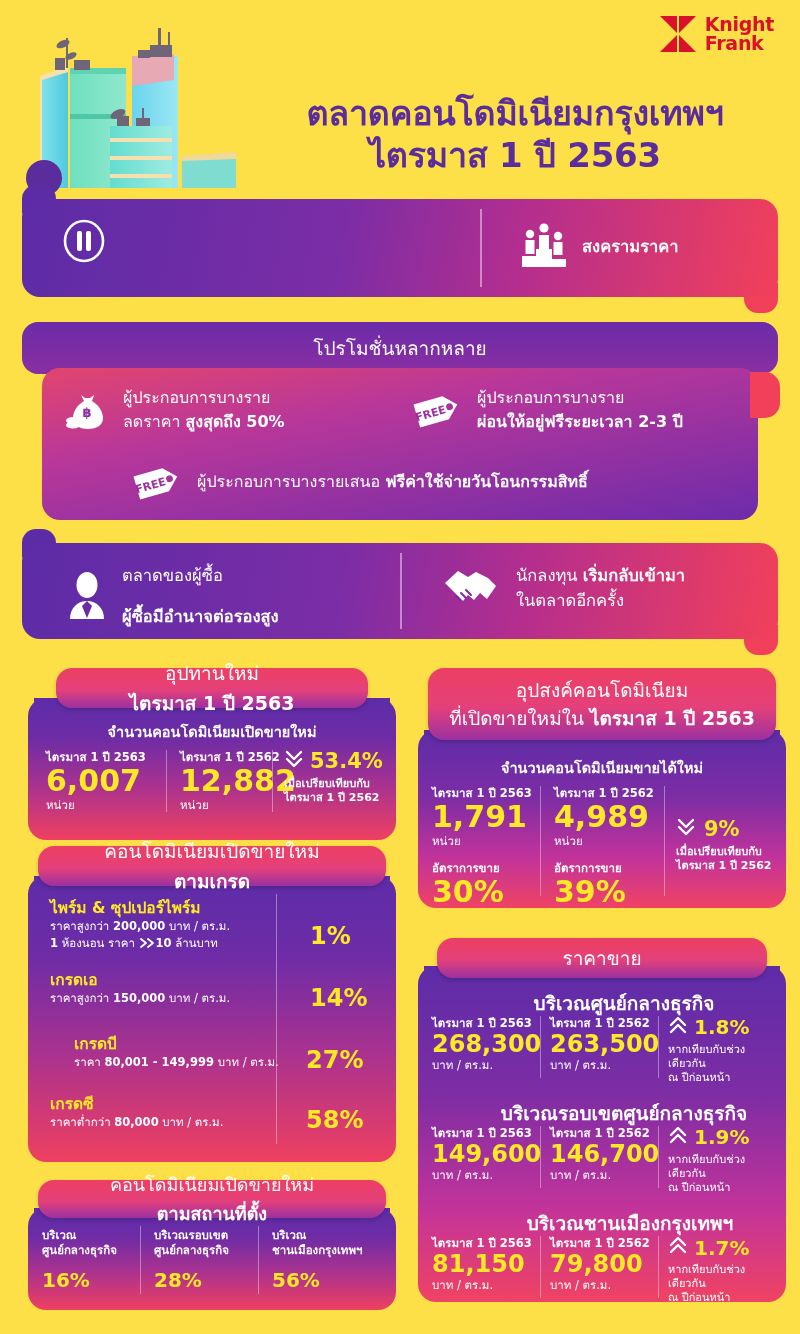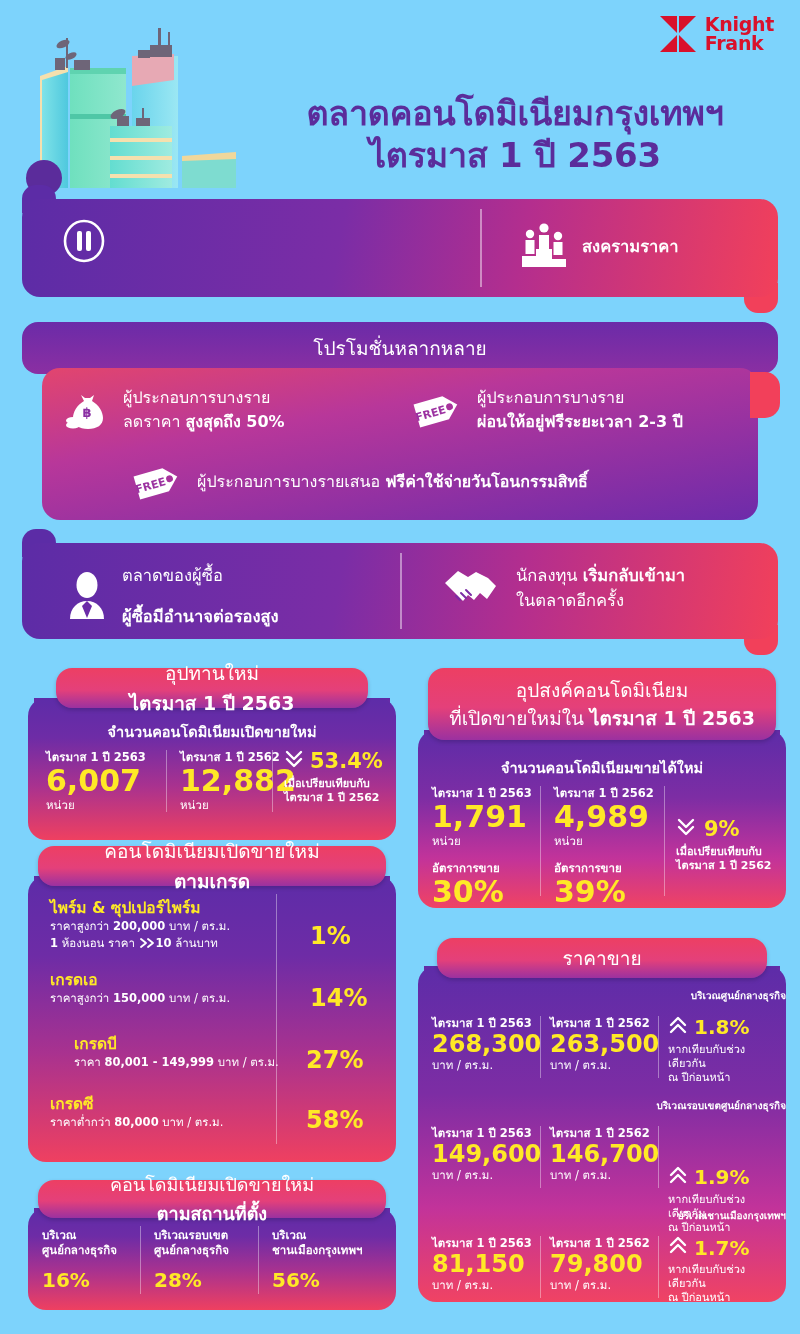--- a/index.html
+++ b/index.html
@@ -2,21 +2,21 @@
 <html><head>
 <meta charset="utf-8">
 <style>
   * { box-sizing: border-box; margin: 0; padding: 0; }
   html, body {
     width: 800px; height: 1334px;
     background: #ffffff;
     font-family: "DejaVu Sans", "Liberation Sans", sans-serif;
     overflow: hidden;
   }
-  .page { position: relative; width: 800px; height: 1334px; background:#7dd3fc; }
+  .page { position: relative; width: 800px; height: 1334px; background:#fde047; }
 
   
   .logo { position:absolute; right:26px; top:14px; display:flex; align-items:center; gap:7px; }
   .logo-mark { width:40px; height:40px; position:relative; }
   .logo-text { color:#D9112B; font-weight:bold; font-size:19px; line-height:19px; letter-spacing:-.3px; }
   .logo-text div { display:block; }
 
   .headline { position:absolute; left:255px; top:92px; width:520px; text-align:center;
     color:#5B2C9B; font-weight:bold; font-size:34px; line-height:42px; letter-spacing:-.2px; }
 
@@ -74,21 +74,21 @@
   .sub-c { color:#fff; font-size:11px; line-height:14px; font-weight:bold; }
   .sec-title { color:#fff; font-size:14.5px; font-weight:bold; text-align:center; }
   .pct-y { color:#FFE926; font-weight:bold; font-size:21px; }
   .divline { position:absolute; width:1.4px; background:rgba(255,255,255,.38); }
 
   .grade-name { color:#FFE926; font-weight:bold; font-size:15.5px; line-height:20px; }
   .grade-desc { color:#fff; font-size:11.5px; line-height:17px; }
   .grade-desc b { font-weight:bold; }
   .grade-pct { color:#FFE926; font-weight:bold; font-size:24px; }
 
-  .price-sec-title { color:#fff; font-weight:bold; font-size:10px; text-align:right;padding-left:44px; }
+  .price-sec-title { color:#fff; font-weight:bold; font-size:19px; text-align:center;padding-left:44px; }
   .price-big { color:#FFE926; font-weight:bold; font-size:24px; line-height:28px; }
   .price-unit { color:#fff; font-size:11.5px; line-height:15px; }
   .price-pct { color:#FFE926; font-weight:bold; font-size:20px; }
   .price-note { color:#fff; font-size:11px; line-height:14px; }
 
   .loc-lbl { color:#fff; font-size:11.5px; font-weight:bold; line-height:15px; }
   .loc-pct { color:#FFE926; font-weight:bold; font-size:20px; }
 </style>
 </head>
 <body>
@@ -462,21 +462,21 @@
       <div style="position:absolute; left:14px; top:160px; width:110px;">
         <div class="lbl-sm">ไตรมาส 1 ปี 2563</div>
         <div class="price-big">149,600</div>
         <div class="price-unit">บาท / ตร.ม.</div>
       </div>
       <div style="position:absolute; left:132px; top:160px; width:110px;">
         <div class="lbl-sm">ไตรมาส 1 ปี 2562</div>
         <div class="price-big">146,700</div>
         <div class="price-unit">บาท / ตร.ม.</div>
       </div>
-      <div style="position:absolute; left:250px; top:158px; width:114px;margin-top:40px;">
+      <div style="position:absolute; left:250px; top:158px; width:114px;">
         <div style="display:flex; align-items:center; gap:6px;">
           <span>
             <svg width="20" height="22" viewBox="0 0 20 22">
               <path d="M3 11 L10 4 L17 11" fill="none" stroke="#fff" stroke-width="2.4" stroke-linecap="round" stroke-linejoin="round"></path>
               <path d="M3 18 L10 11 L17 18" fill="none" stroke="#fff" stroke-width="2.4" stroke-linecap="round" stroke-linejoin="round"></path>
             </svg>
           </span>
           <span class="price-pct">1.9%</span>
         </div>
         <div class="price-note" style="margin-top:3px;">หากเทียบกับช่วงเดียวกัน</div>

